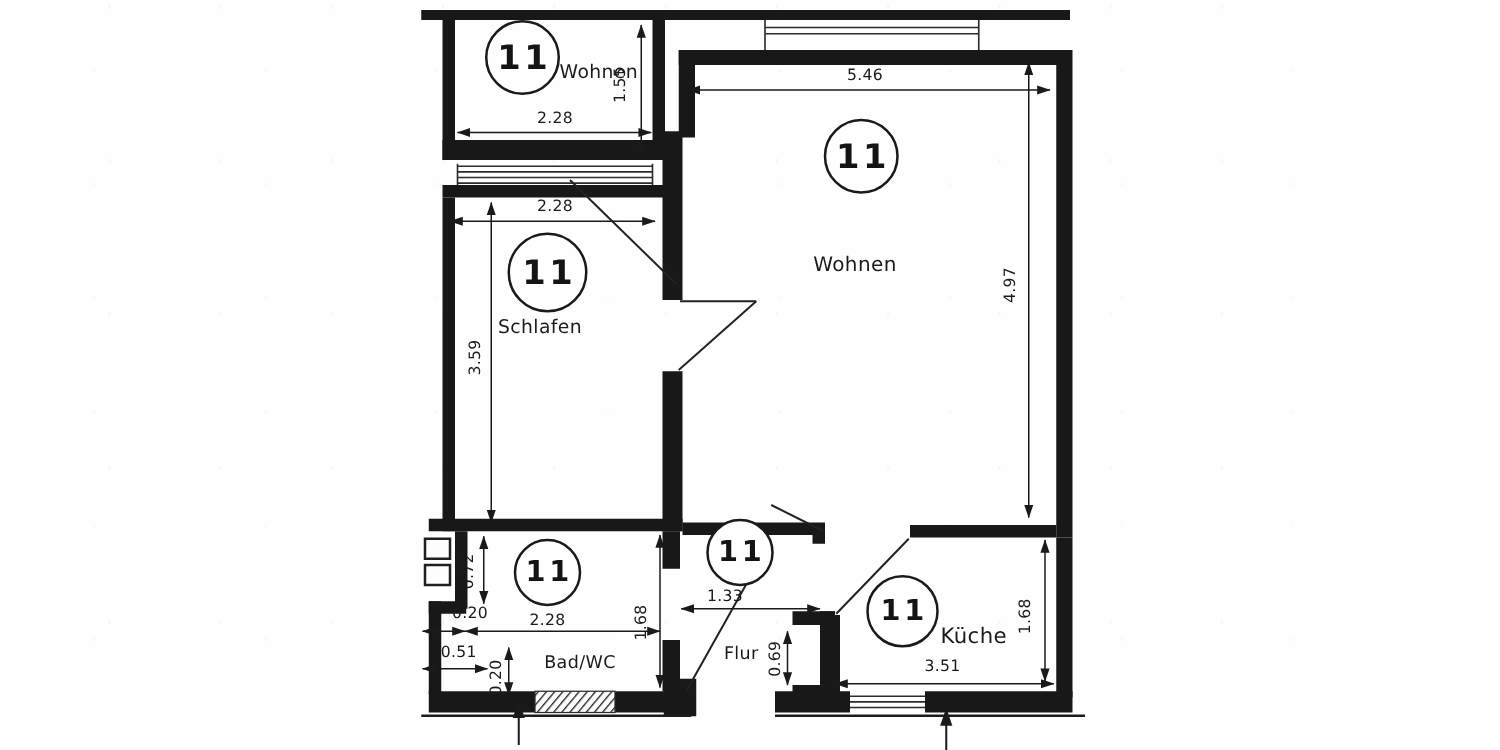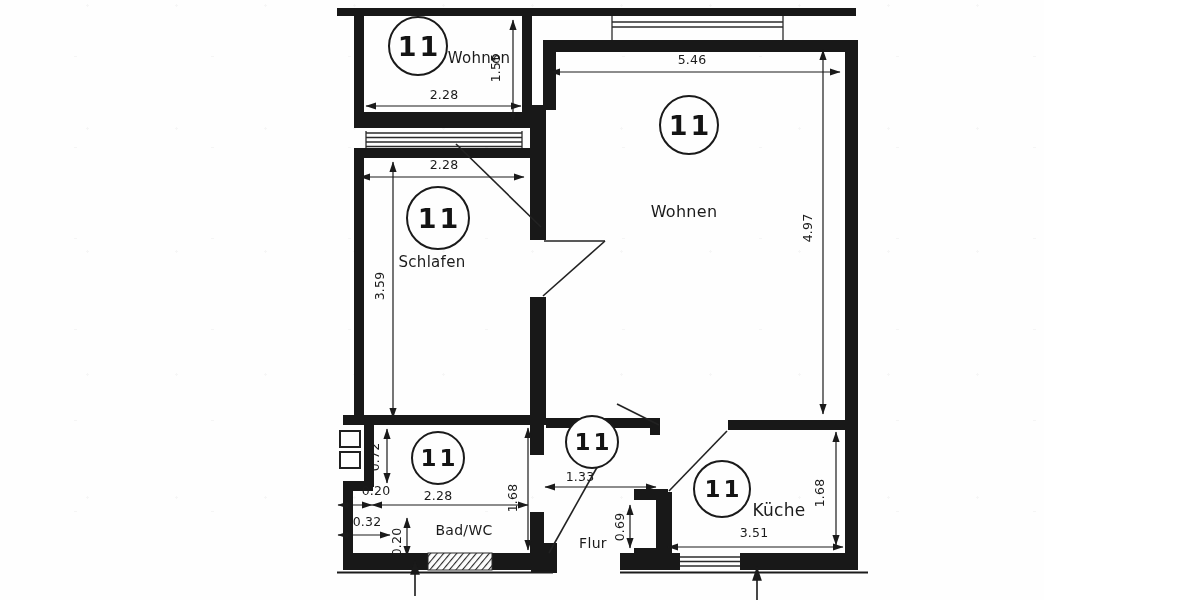--- a/index.html
+++ b/index.html
@@ -143,33 +143,33 @@
   <div class="badge badge-lg" style="left:689px;top:125px;">11</div>
   <div class="badge badge-lg" style="left:438px;top:218px;width:60px;height:60px;">11</div>
   <div class="badge badge-md" style="left:438px;top:458px;">11</div>
   <div class="badge badge-md" style="left:592px;top:442px;">11</div>
   <div class="badge badge-md" style="left:722px;top:489px;width:54px;height:54px;">11</div>
 
   <div class="lbl room" style="left:479px;top:58px;">Wohnen</div>
   <div class="lbl room" style="left:684px;top:172px;font-size:16px;margin-top:40px;">Wohnen</div>
   <div class="lbl room" style="left:432px;top:262px;">Schlafen</div>
   <div class="lbl room" style="left:464px;top:530px;font-size:14px;">Bad/WC</div>
-  <div class="lbl room" style="left:593px;top:543px;font-size:14px;">Flur</div>
+  <div class="lbl room" style="left:593px;top:523px;font-size:14px;">Flur</div>
   <div class="lbl room" style="left:779px;top:510px;font-size:17px;">Küche</div>
 
   <div class="lbl dim" style="left:444px;top:95px;">2.28</div>
   <div class="lbl dim rot" style="left:496px;top:68px;">1.55</div>
   <div class="lbl dim" style="left:444px;top:165px;">2.28</div>
   <div class="lbl dim rot" style="left:380px;top:286px;">3.59</div>
   <div class="lbl dim" style="left:692px;top:60px;">5.46</div>
   <div class="lbl dim rot" style="left:808px;top:228px;">4.97</div>
   <div class="lbl dim rot" style="left:375px;top:457px;">0.72</div>
   <div class="lbl dim" style="left:376px;top:491px;">0.20</div>
   <div class="lbl dim" style="left:438px;top:496px;">2.28</div>
   <div class="lbl dim rot" style="left:513px;top:498px;">1.68</div>
-  <div class="lbl dim" style="left:367px;top:522px;">0.32</div>
+  <div class="lbl dim" style="left:367px;top:522px;">0.51</div>
   <div class="lbl dim rot" style="left:397px;top:542px;">0.20</div>
   <div class="lbl dim" style="left:580px;top:477px;">1.33</div>
   <div class="lbl dim rot" style="left:620px;top:527px;">0.69</div>
   <div class="lbl dim" style="left:754px;top:533px;">3.51</div>
   <div class="lbl dim rot" style="left:820px;top:493px;">1.68</div>
 
 </div>
 
 </body></html>

